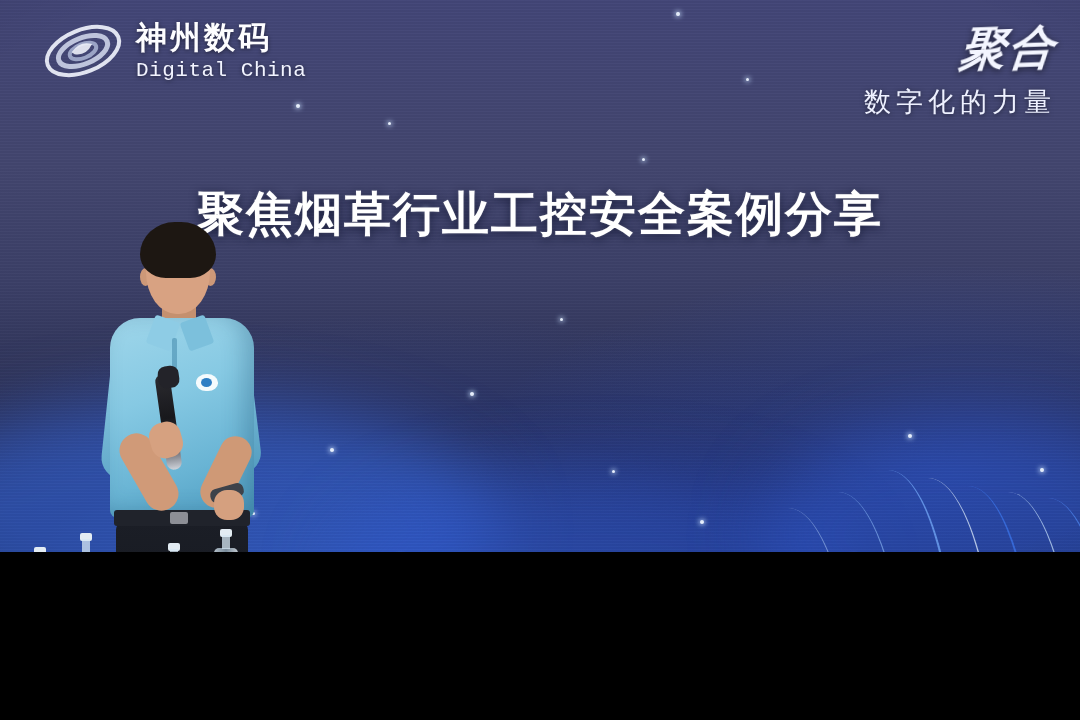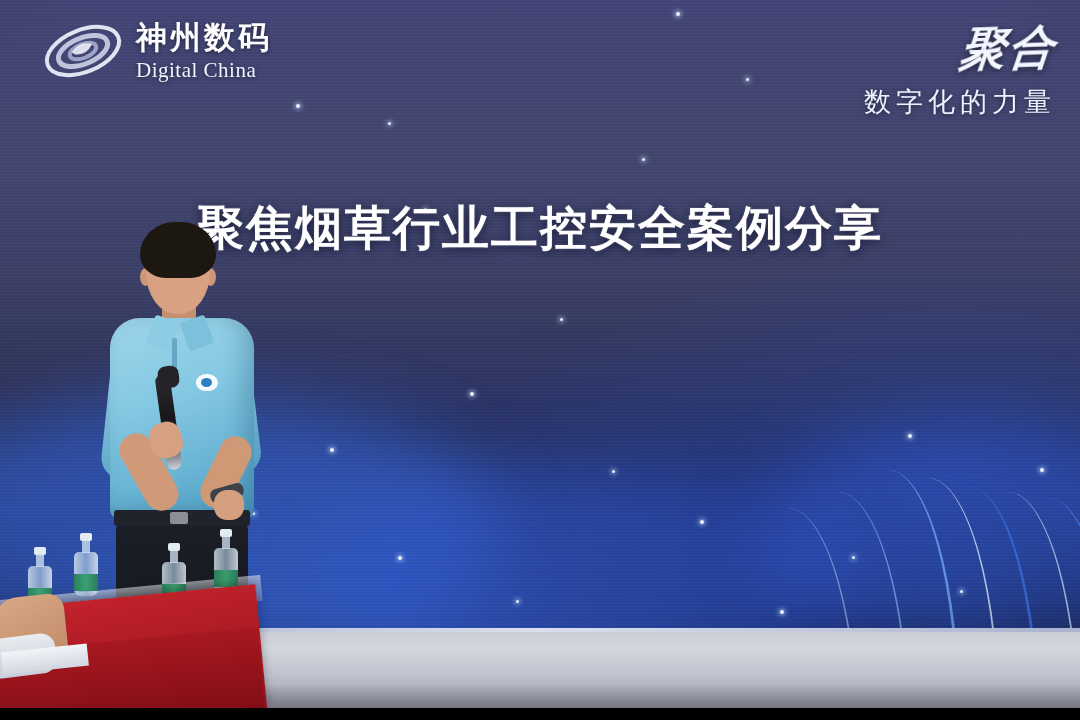--- a/index.html
+++ b/index.html
@@ -1,21 +1,21 @@
 <!DOCTYPE html>
 <html lang="zh"><head>
 <meta charset="utf-8">
 <title>Conference Presentation Photo</title>
 <style>
   html,body{margin:0;padding:0;background:#000;}
   *{box-sizing:border-box;}
 
   #stage{
     position:relative;
-    width:1080px;height:708px;
+    width:1080px;height:552px;
     overflow:hidden;
     font-family:"Liberation Sans","DejaVu Sans",sans-serif;
     background:#a21caf;
     user-select:none;
   }
 
   
   .screen{
     position:absolute;left:0;top:0;width:1080px;height:640px;
     background:
@@ -59,21 +59,21 @@
   
   .brand-dc{position:absolute;left:42px;top:16px;display:flex;align-items:center;gap:12px;}
   .dc-mark{width:82px;height:70px;flex:0 0 auto;}
   .dc-text{display:flex;flex-direction:column;line-height:1;}
   .dc-cn{
     font-size:31px;font-weight:700;color:#fdfdff;letter-spacing:3px;
     text-shadow:0 1px 4px rgba(0,0,0,.5);
   }
   .dc-en{
     font-size:21px;font-weight:400;color:#f2f4ff;letter-spacing:.5px;margin-top:7px;
-    font-family:Liberation Serif, serif;
+    font-family:Liberation Mono, monospace;
     text-shadow:0 1px 4px rgba(0,0,0,.5);
   }
 
   
   .brand-jh{position:absolute;right:24px;top:18px;text-align:right;}
   .jh-big{
     font-size:46px;font-weight:700;color:#f3f5ff;letter-spacing:2px;
     font-family:"Liberation Serif","DejaVu Serif",serif;
     font-style:italic;
     transform:skewX(-7deg) rotate(-2deg);
@@ -81,21 +81,21 @@
     text-shadow:0 2px 7px rgba(0,0,0,.55);
     filter:blur(.25px);
   }
   .jh-sub{
     font-size:27px;font-weight:400;color:#eef1ff;letter-spacing:5px;margin-top:4px;
     text-shadow:0 1px 5px rgba(0,0,0,.5);
   }
 
   
   .slide-title{
-    position:absolute;left:0;right:0;top:197px;text-align:center;
+    position:absolute;left:0;right:0;top:183px;text-align:center;
     font-size:47px;font-weight:700;color:#ffffff;letter-spacing:2px;
     text-shadow:0 2px 10px rgba(10,14,40,.75), 0 0 2px rgba(255,255,255,.3);
   }
   .slide-date{
     position:absolute;left:0;right:0;top:349px;text-align:center;
     font-size:31px;font-weight:700;color:#ffffff;letter-spacing:1px;
     text-shadow:0 2px 8px rgba(10,14,40,.7);
   }
   .slide-org{
     position:absolute;left:0;right:0;top:456px;text-align:center;

